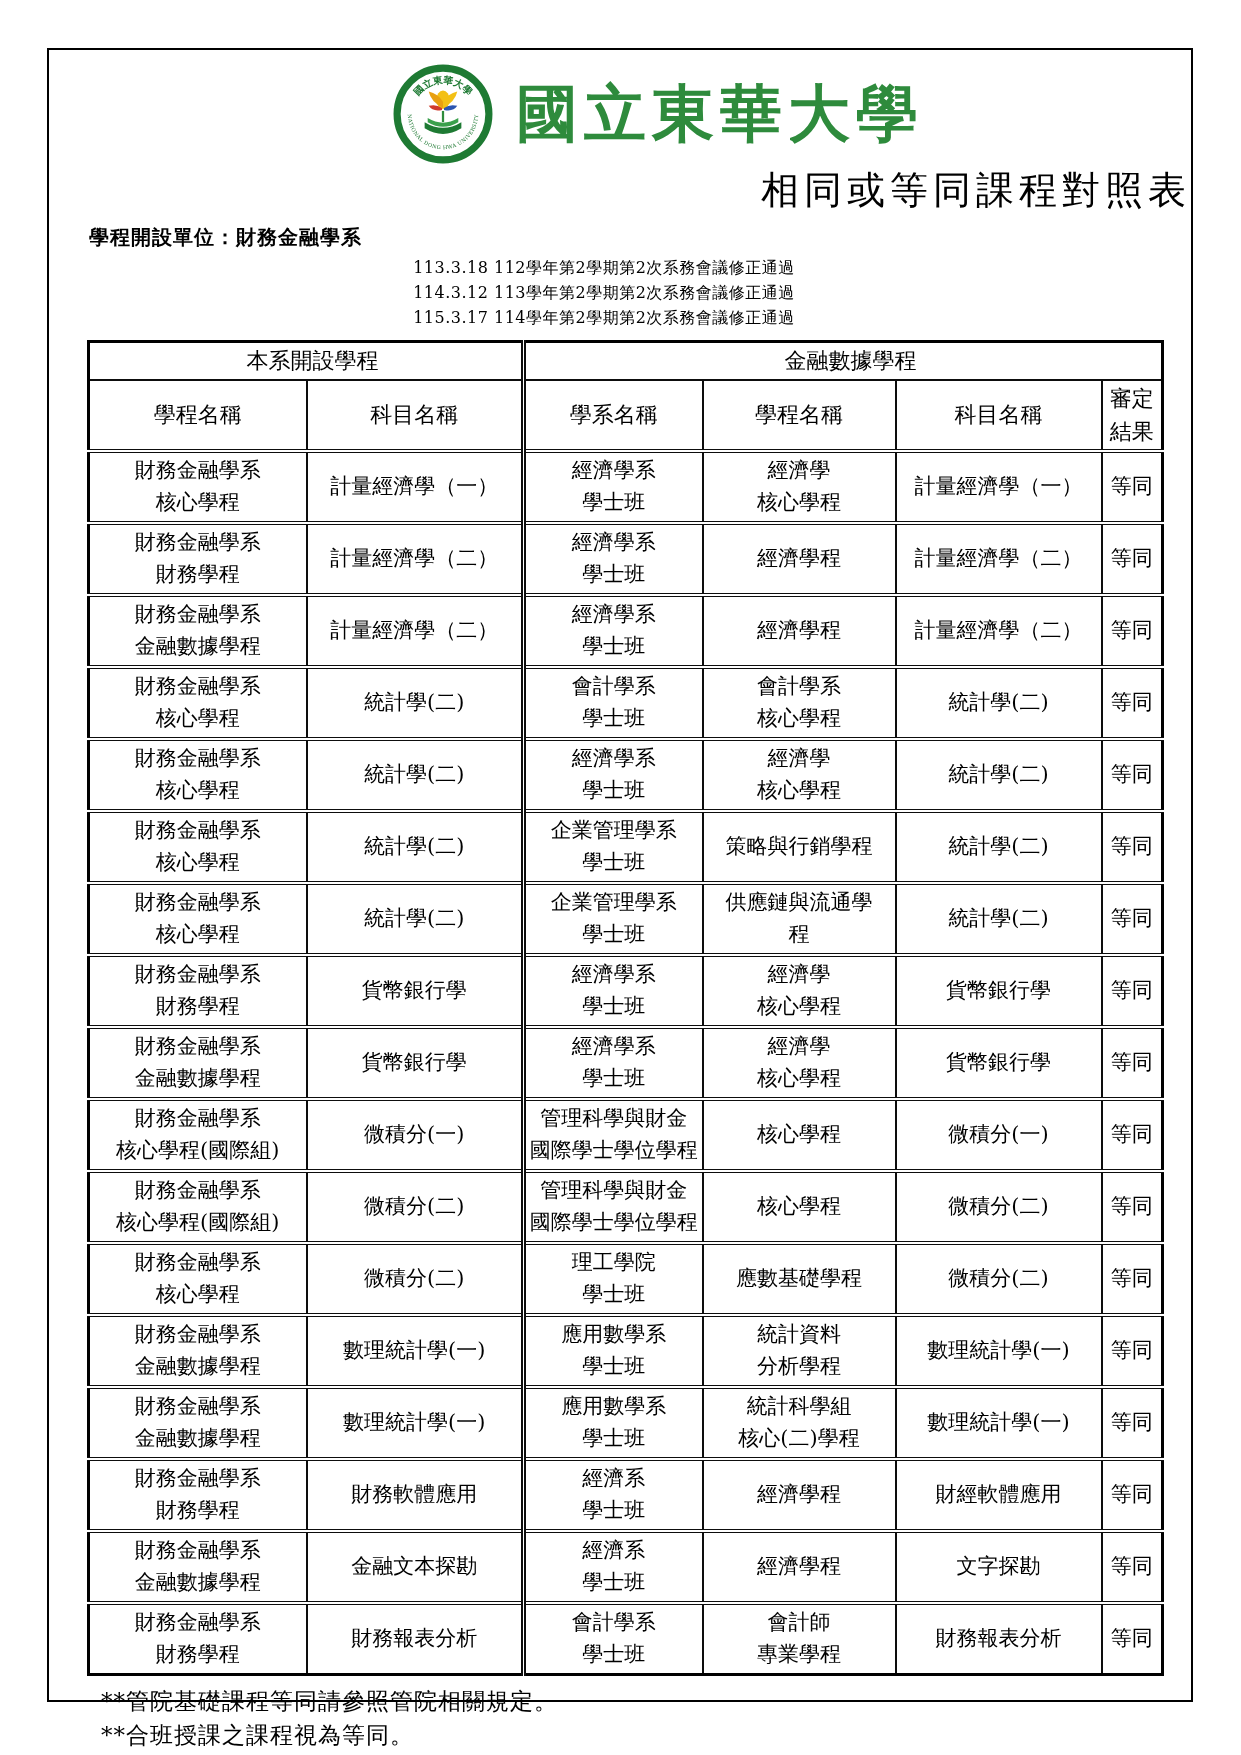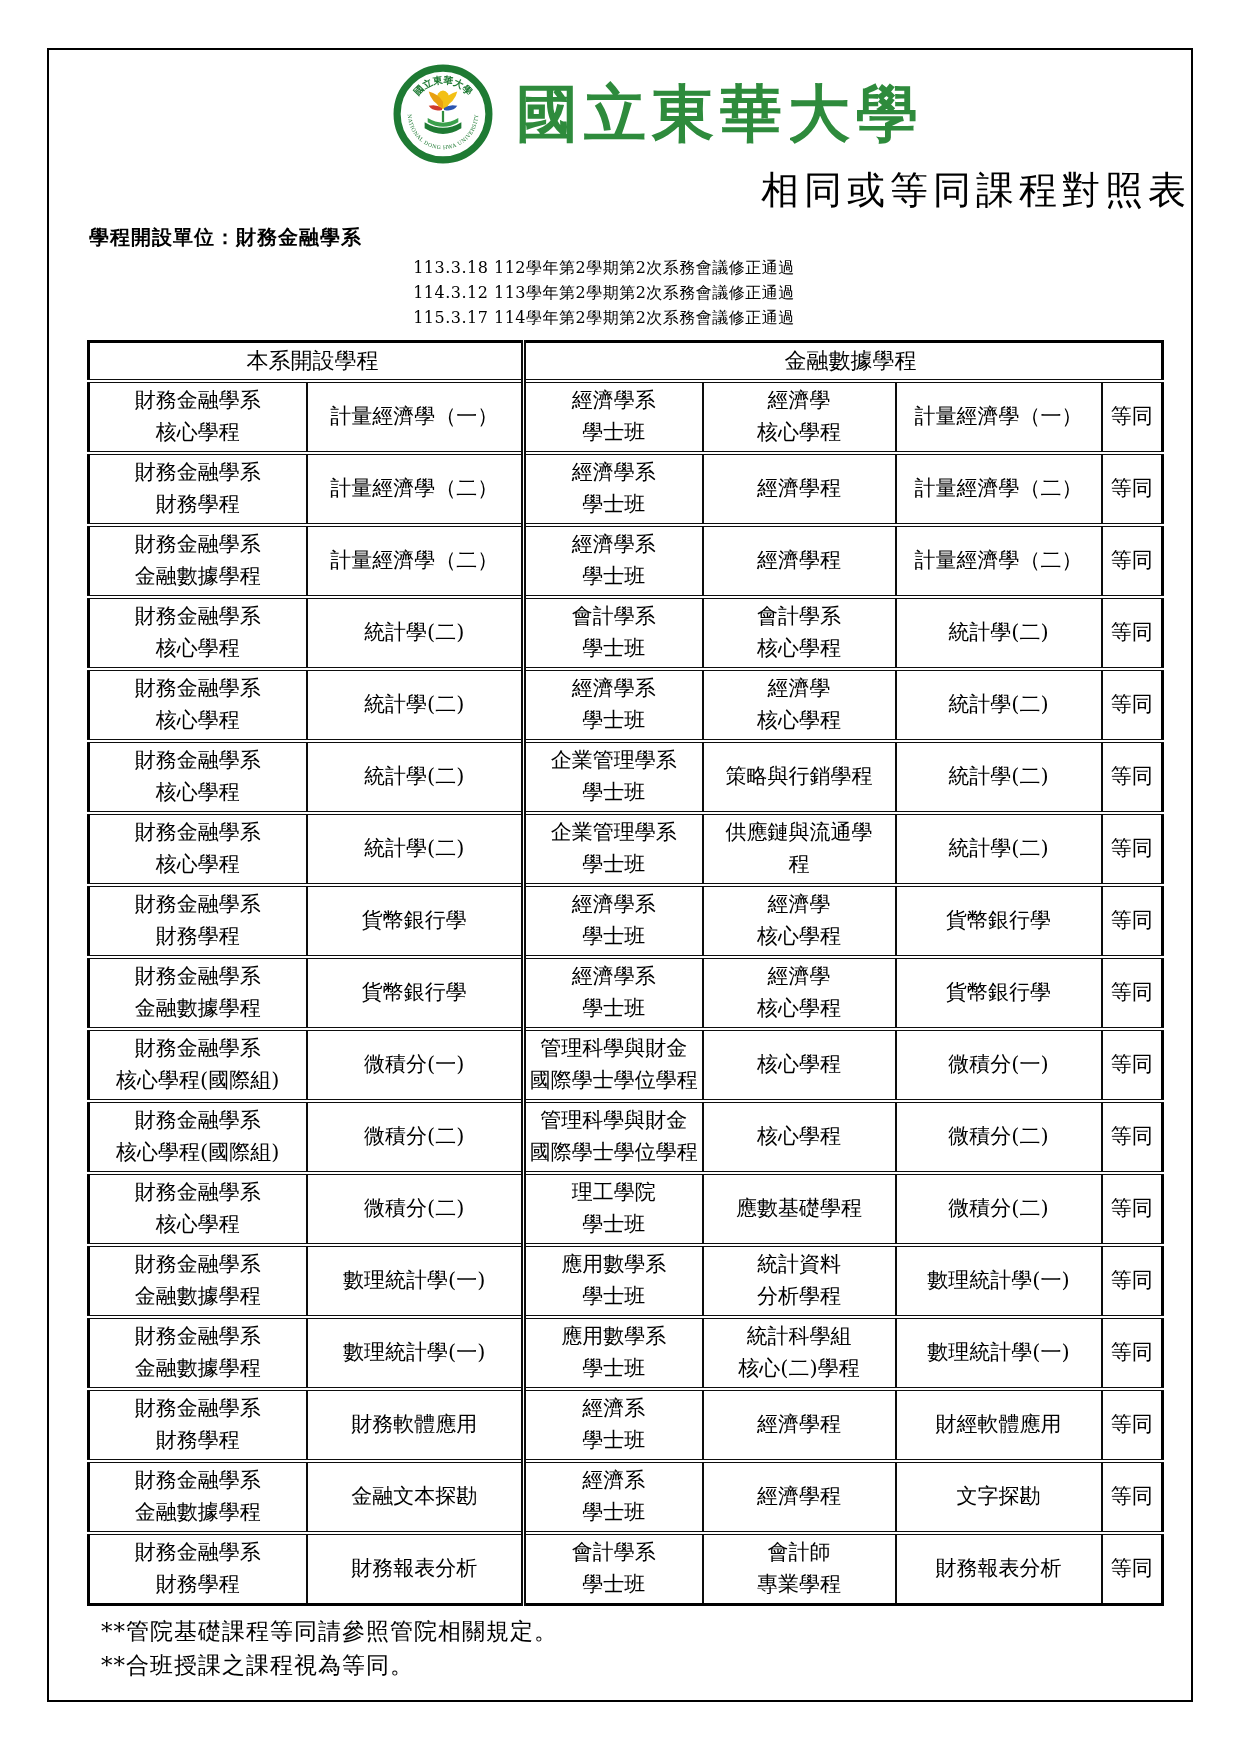--- a/index.html
+++ b/index.html
@@ -104,20 +104,29 @@
           <col style="width:179px">
         <col style="width:193px">
           <col style="width:206px">
           <col style="width:61px">
       </colgroup>
       <thead>
         <tr class="group-row">
           <th colspan="2">本系開設學程</th>
           <th colspan="4">金融數據學程</th>
         </tr>
+        <tr class="col-row">
+          <th>學程名稱</th>
+          <th>科目名稱</th>
+          <th>學系名稱</th>
+          <th>學程名稱</th>
+          <th>科目名稱</th>
+          <th>審定
+結果</th>
+        </tr>
       </thead>
       <tbody>
           <tr>
             <td>財務金融學系
 核心學程</td>
             <td>計量經濟學（一）</td>
             <td>經濟學系
 學士班</td>
             <td>經濟學
 核心學程</td>

